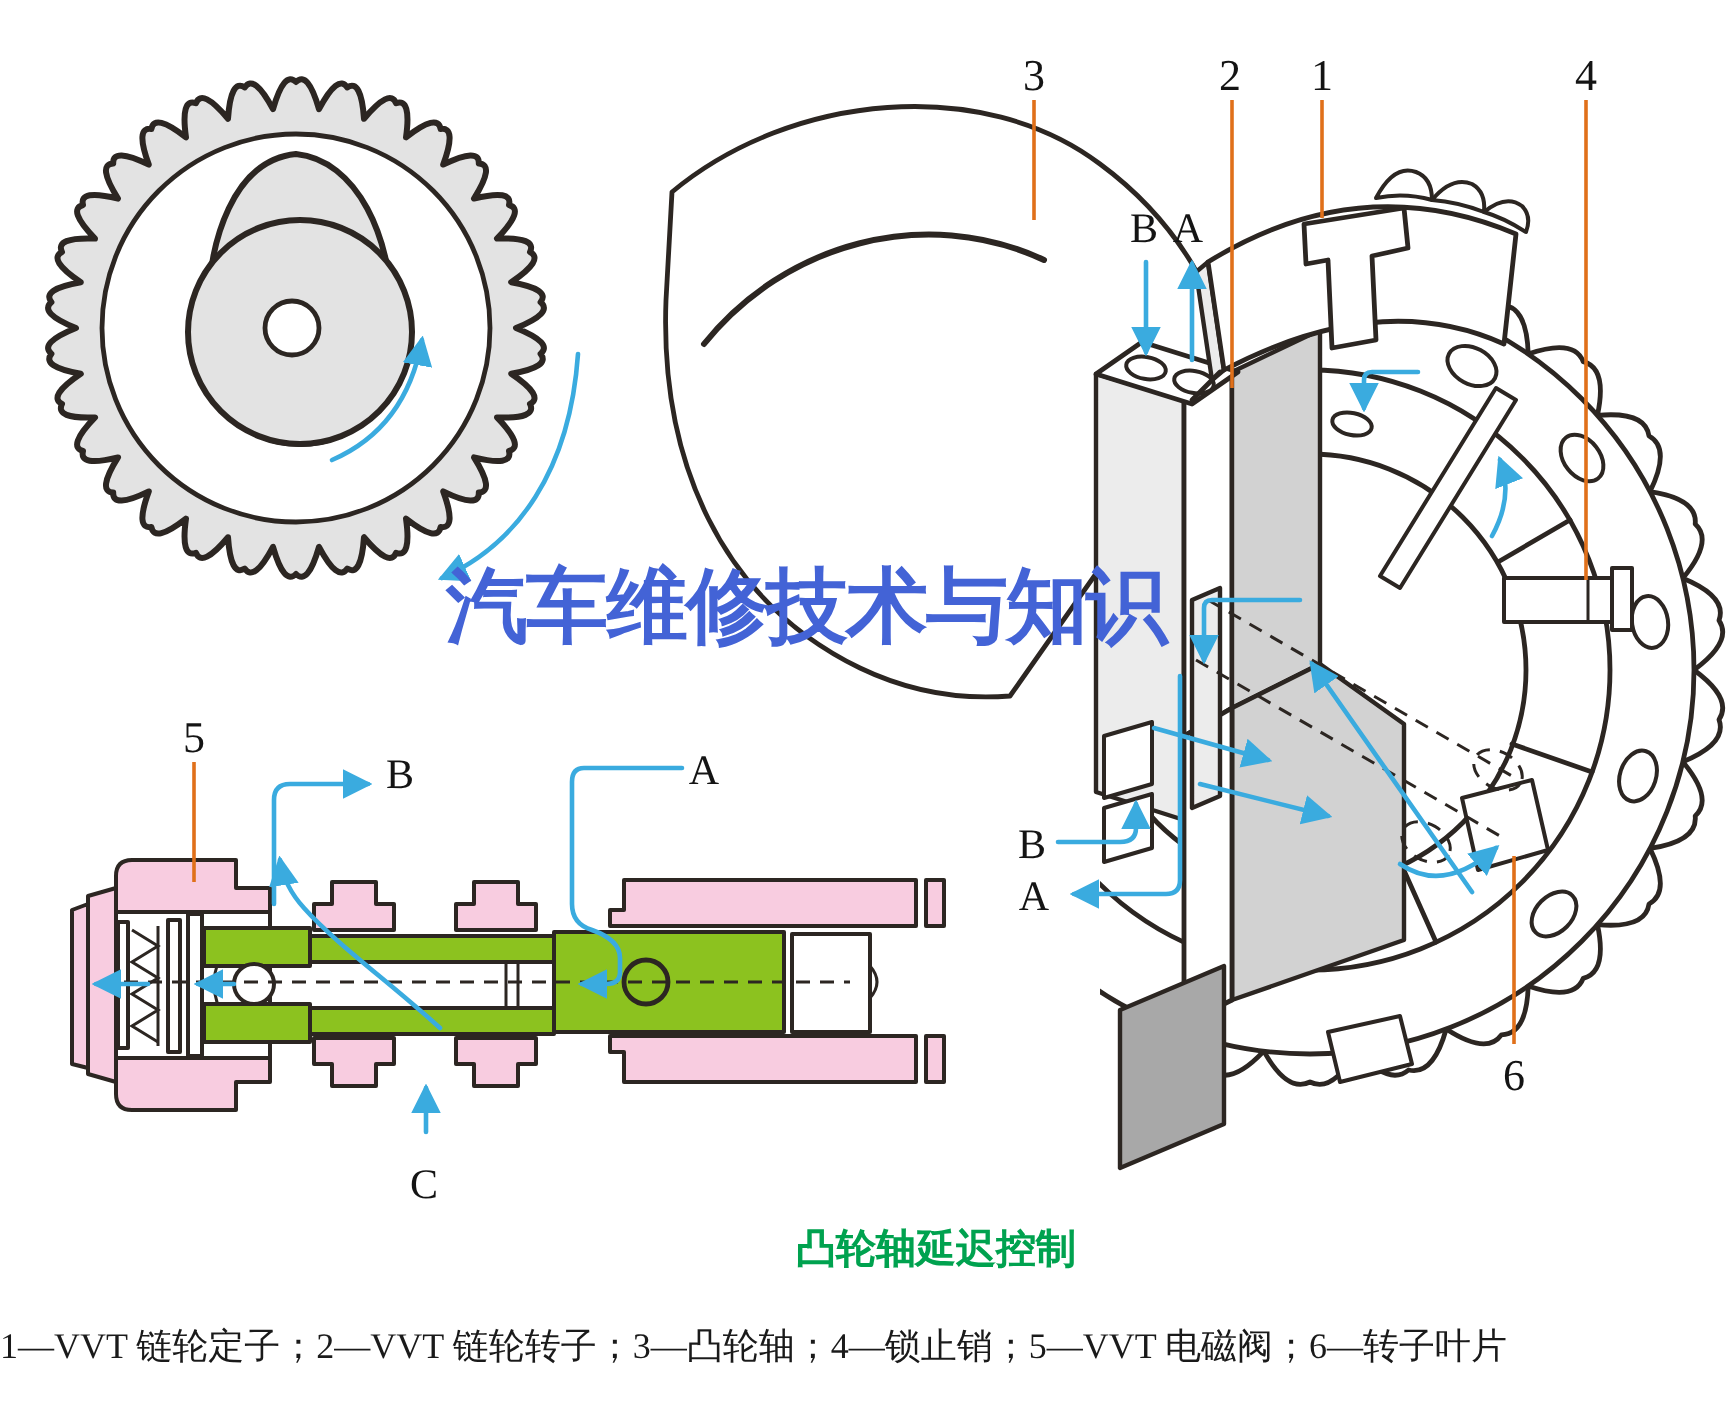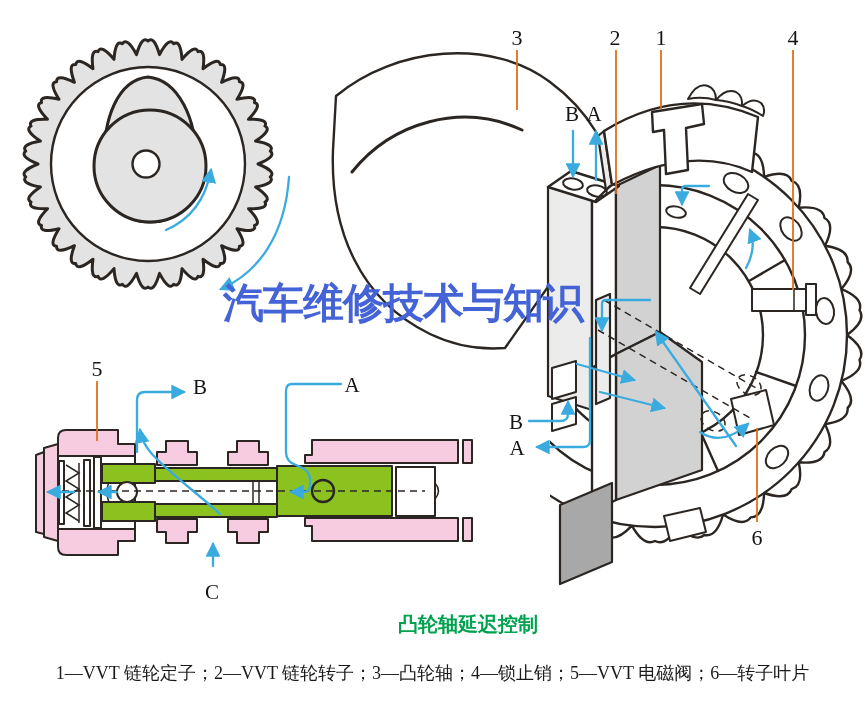--- a/index.html
+++ b/index.html
@@ -29,21 +29,21 @@
   .gr {fill:var(--green);stroke:var(--line);stroke-width:2;stroke-linejoin:round;}
   .lbl{font-family:"Liberation Serif","DejaVu Serif",serif;font-size:22px;fill:#141414;}
   .lbs{font-family:"Liberation Serif","DejaVu Serif",serif;font-size:21px;fill:#141414;}
   
   .watermark{position:absolute;left:207px;top:276px;font-size:41px;font-weight:700;
     color:var(--watermark-blue);letter-spacing:-1px;white-space:nowrap;z-index:5;
     font-family:"DejaVu Sans","Liberation Sans",sans-serif;margin-left:16px;}
   .fig-title{position:absolute;left:398px;top:611px;font-size:20px;font-weight:700;
     color:var(--title-green);white-space:nowrap;z-index:5;
     font-family:"DejaVu Sans","Liberation Sans",sans-serif;}
-  .caption{position:absolute;left:0;top:661px;width:865px;text-align:center;font-size:18px;
+  .caption{position:absolute;left:0;top:661px;width:691px;text-align:center;font-size:18px;
     color:#1a1a1a;white-space:nowrap;z-index:5;
     font-family:"Liberation Serif","DejaVu Serif",serif;}
 </style>
 </head>
 <body>
 
 <div class="stage">
 
 <svg width="865" height="707" viewBox="0 0 865 707">
   <defs>

